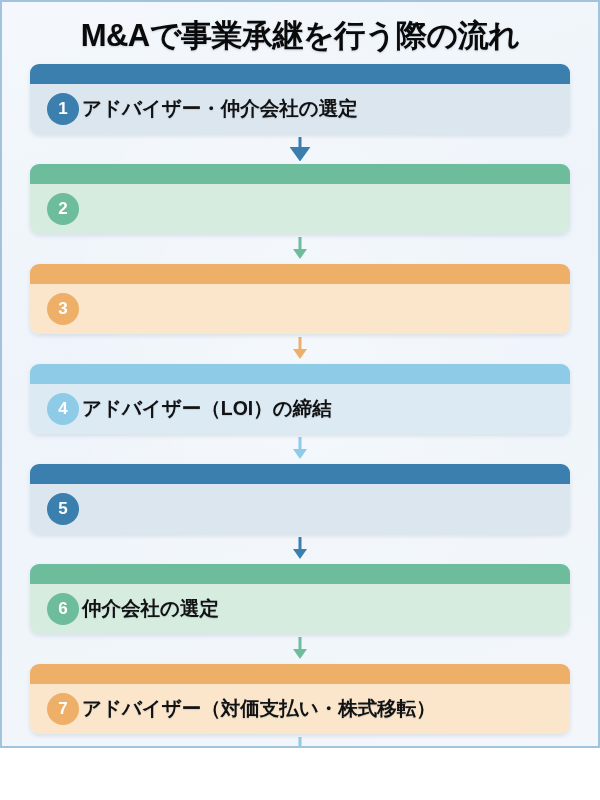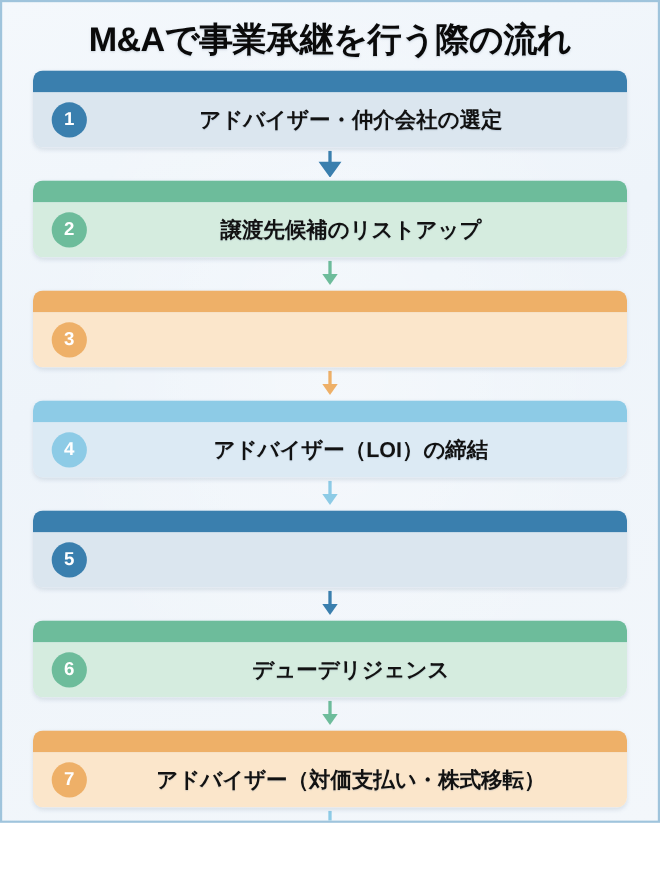--- a/index.html
+++ b/index.html
@@ -88,21 +88,20 @@
     align-items: center;
     justify-content: center;
     color: #ffffff;
     font-size: 17px;
     font-weight: bold;
     line-height: 1;
   }
 
   .step-label {
     width: 100%;
-    text-align: center;
     padding: 0 14px 0 52px;
     box-sizing: border-box;
     font-size: 19.5px;
     font-weight: bold;
     color: #121212;
     white-space: nowrap;
     text-shadow: 0 1px 1px rgba(130,150,170,0.30);
   }
 
   .arrow {
@@ -138,21 +137,20 @@
           <path d="M11 22 L4 12 L18 12 Z" fill="currentColor" stroke="none"></path>
         </svg>
       </div>
     </div>
 
     <div class="step-wrap">
       <div class="step-card">
         <div class="step-head" style="background: rgb(109, 188, 155);"></div>
         <div class="step-body" style="background: rgb(213, 236, 223);">
           <span class="step-badge" style="background: rgb(109, 188, 155);">2</span>
-          <span class="step-label">譲渡先候補のリストアップ</span>
         </div>
       </div>
       <div class="arrow" style="color: rgb(109, 188, 155);">
         <svg width="22" height="24" viewBox="0 0 22 24" aria-hidden="true">
           <path d="M11 0 L11 13" stroke-width="3" fill="none" stroke="currentColor"></path>
           <path d="M11 22 L4 12 L18 12 Z" fill="currentColor" stroke="none"></path>
         </svg>
       </div>
     </div>
 
@@ -200,21 +198,21 @@
           <path d="M11 22 L4 12 L18 12 Z" fill="currentColor" stroke="none"></path>
         </svg>
       </div>
     </div>
 
     <div class="step-wrap">
       <div class="step-card">
         <div class="step-head" style="background: rgb(109, 188, 155);"></div>
         <div class="step-body" style="background: rgb(213, 236, 223);">
           <span class="step-badge" style="background: rgb(109, 188, 155);">6</span>
-          <span class="step-label">デューデリジェンス</span>
+          <span class="step-label">仲介会社の選定</span>
         </div>
       </div>
       <div class="arrow" style="color: rgb(109, 188, 155);">
         <svg width="22" height="24" viewBox="0 0 22 24" aria-hidden="true">
           <path d="M11 0 L11 13" stroke-width="3" fill="none" stroke="currentColor"></path>
           <path d="M11 22 L4 12 L18 12 Z" fill="currentColor" stroke="none"></path>
         </svg>
       </div>
     </div>
 

